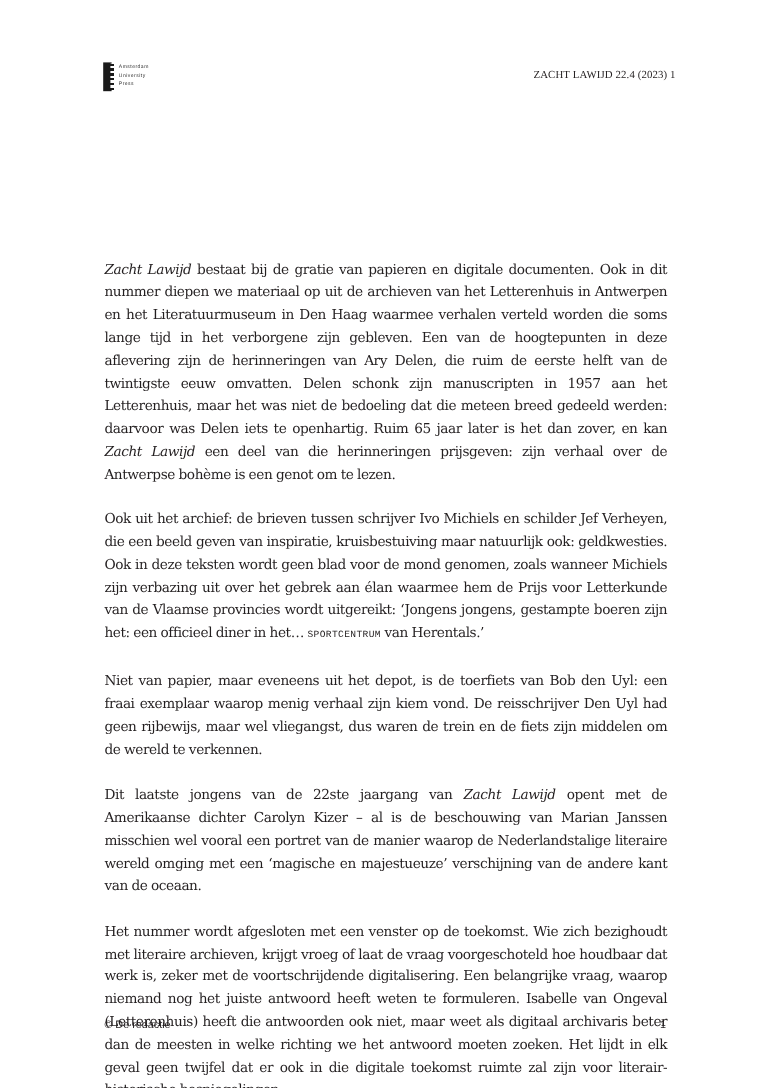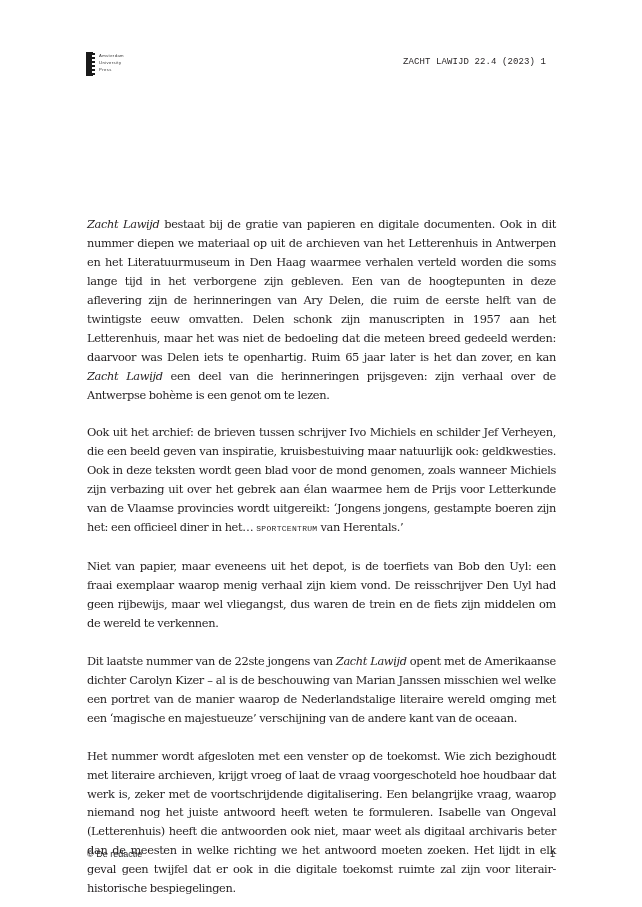--- a/index.html
+++ b/index.html
@@ -2,21 +2,21 @@
 <html><head>
 <meta charset="utf-8">
 <style>
   html, body { margin: 0; padding: 0; background: #ffffff; }
   body { width: 642px; height: 907px; position: relative; overflow: hidden; color: #231f20; }
   .logo { position: absolute; left: 86px; top: 52px; display: flex; align-items: flex-start; }
   .logo-mark { width: 7px; height: 24px; background: #1a1a1a; position: relative; }
   .logo-mark::after { content: ""; position: absolute; right: -2px; top: 1px; width: 3px; height: 22px;
     background: repeating-linear-gradient(to bottom, #1a1a1a 0 2px, #ffffff 2px 4px); }
   .logo-text { margin-left: 6px; font-family: "Liberation Sans", sans-serif; font-size: 4.2px; line-height: 7px; letter-spacing: 0.4px; color: #333; }
-  .running-head { position: absolute; right: 96px; top: 57px; font-family: Liberation Mono, monospace; font-size: 9px; color: #231f20; letter-spacing: 0.1px; }
+  .running-head { position: absolute; right: 79px; top: 57px; font-family: Liberation Serif, serif; font-size: 9px; color: #231f20; letter-spacing: 0.1px; }
   .body-text { position: absolute; left: 87px; top: 215px; width: 469px; font-family: "DejaVu Serif", serif; font-size: 11.4px; line-height: 18.95px; text-align: justify; letter-spacing: -0.35px; word-spacing: -0.3px; }
   .body-text p { margin: 0 0 18.95px 0; }
   .body-text em { }
   .sc { font-variant: small-caps; text-transform: lowercase; letter-spacing: 0.3px; font-family: Liberation Mono, monospace; }
   .footer-left { position: absolute; left: 87px; top: 849px; font-family: Liberation Sans, sans-serif; font-size: 9px; color: #231f20; }
   .footer-right { position: absolute; right: 87px; top: 849px; font-family: "Liberation Sans", sans-serif; font-size: 9px; color: #231f20; }
 </style>
 </head>
 <body>
 
@@ -28,18 +28,18 @@
     <div>Press</div>
   </div>
 </div>
 
 <div class="running-head">ZACHT LAWIJD 22.4 (2023) 1</div>
 
 <div class="body-text" id="article-body">
     <p><em>Zacht Lawijd</em><span> bestaat bij de gratie van papieren en digitale documenten. Ook in dit nummer diepen we materiaal op uit de archieven van het Letterenhuis in Antwerpen en het Literatuurmuseum in Den Haag waarmee verhalen verteld worden die soms lange tijd in het verborgene zijn gebleven. Een van de hoogtepunten in deze aflevering zijn de herinneringen van Ary Delen, die ruim de eerste helft van de twintigste eeuw omvatten. Delen schonk zijn manuscripten in 1957 aan het Letterenhuis, maar het was niet de bedoeling dat die meteen breed gedeeld werden: daarvoor was Delen iets te openhartig. Ruim 65 jaar later is het dan zover, en kan </span><em>Zacht Lawijd</em><span> een deel van die herinneringen prijsgeven: zijn verhaal over de Antwerpse bohème is een genot om te lezen.</span></p>
     <p><span>Ook uit het archief: de brieven tussen schrijver Ivo Michiels en schilder Jef Verheyen, die een beeld geven van inspiratie, kruisbestuiving maar natuurlijk ook: geldkwesties. Ook in deze teksten wordt geen blad voor de mond genomen, zoals wanneer Michiels zijn verbazing uit over het gebrek aan élan waarmee hem de Prijs voor Letterkunde van de Vlaamse provincies wordt uitgereikt: ‘Jongens jongens, gestampte boeren zijn het: een officieel diner in het… </span><span class="sc">SPORTCENTRUM</span><span> van Herentals.’</span></p>
     <p><span>Niet van papier, maar eveneens uit het depot, is de toerfiets van Bob den Uyl: een fraai exemplaar waarop menig verhaal zijn kiem vond. De reisschrijver Den Uyl had geen rijbewijs, maar wel vliegangst, dus waren de trein en de fiets zijn middelen om de wereld te verkennen.</span></p>
-    <p><span>Dit laatste nummer van de 22ste jongens van </span><em>Zacht Lawijd</em><span> opent met de Amerikaanse dichter Carolyn Kizer – al is de beschouwing van Marian Janssen misschien wel welke een portret van de manier waarop de Nederlandstalige literaire wereld omging met een ‘magische en majestueuze’ verschijning van de andere kant van de oceaan.</span></p>
+    <p><span>Dit laatste jongens van de 22ste jaargang van </span><em>Zacht Lawijd</em><span> opent met de Amerikaanse dichter Carolyn Kizer – al is de beschouwing van Marian Janssen misschien wel vooral een portret van de manier waarop de Nederlandstalige literaire wereld omging met een ‘magische en majestueuze’ verschijning van de andere kant van de oceaan.</span></p>
     <p><span>Het nummer wordt afgesloten met een venster op de toekomst. Wie zich bezighoudt met literaire archieven, krijgt vroeg of laat de vraag voorgeschoteld hoe houdbaar dat werk is, zeker met de voortschrijdende digitalisering. Een belangrijke vraag, waarop niemand nog het juiste antwoord heeft weten te formuleren. Isabelle van Ongeval (Letterenhuis) heeft die antwoorden ook niet, maar weet als digitaal archivaris beter dan de meesten in welke richting we het antwoord moeten zoeken. Het lijdt in elk geval geen twijfel dat er ook in die digitale toekomst ruimte zal zijn voor literair-historische bespiegelingen.</span></p>
   </div>
 
 <div class="footer-left">© De redactie</div>
 <div class="footer-right">1</div>
 
 </body></html>

